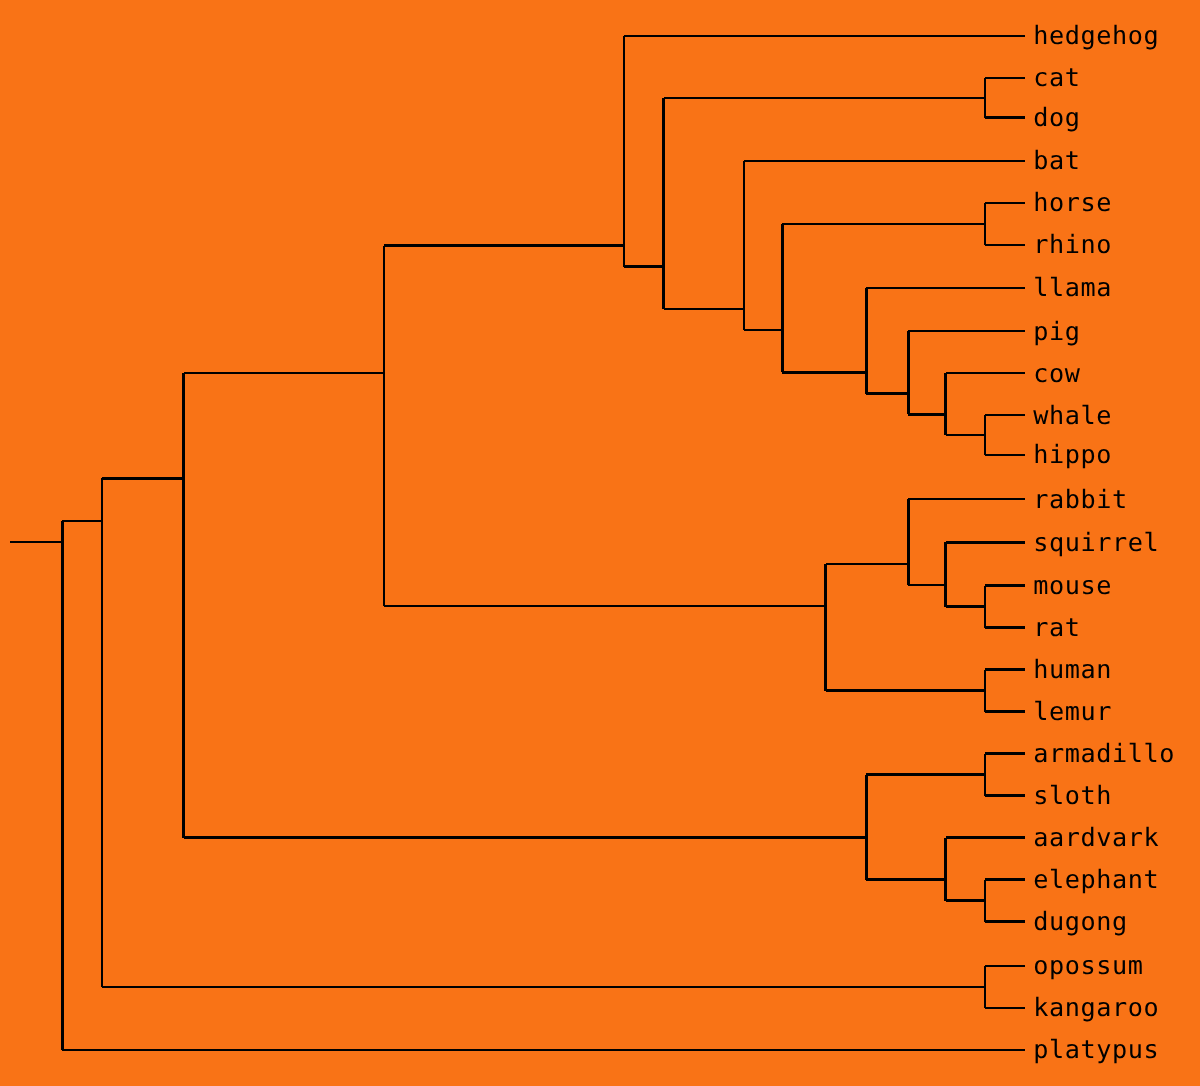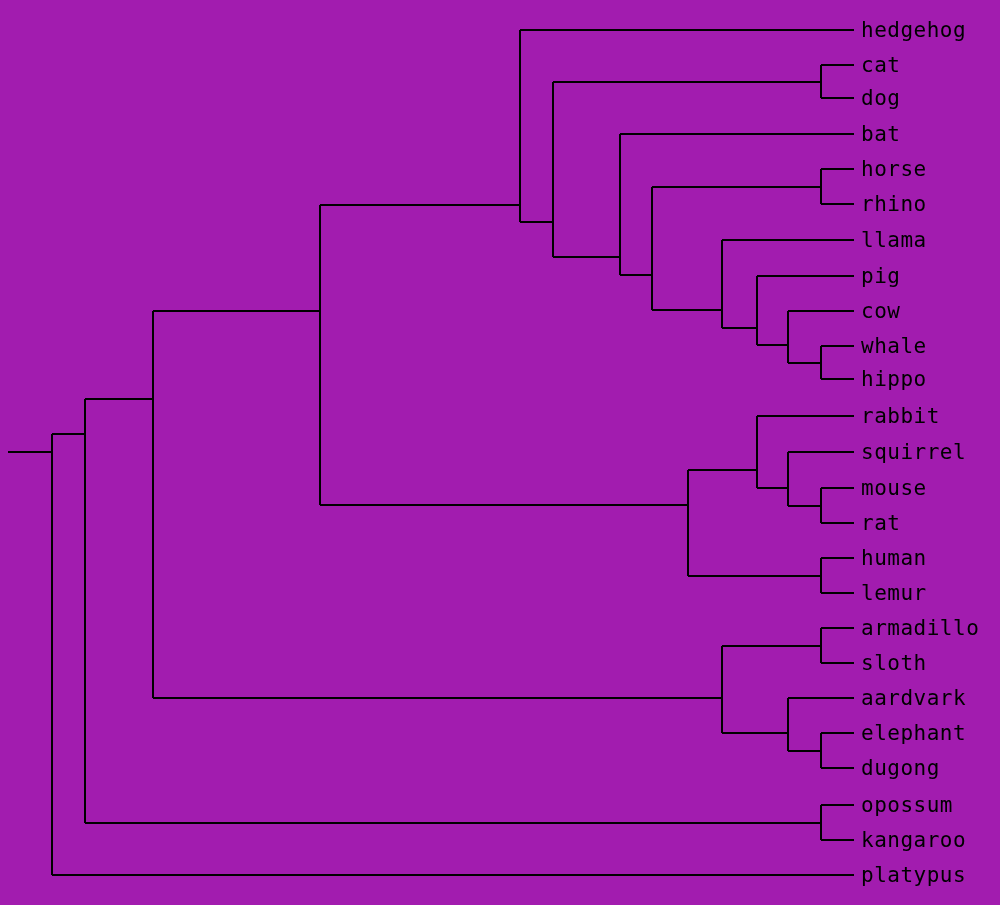--- a/index.html
+++ b/index.html
@@ -4,21 +4,21 @@
 <style>
   html, body {
     margin: 0;
     padding: 0;
     background: #ffffff;
   }
   .figure-wrap {
     position: relative;
     width: 1000px;
     height: 905px;
-    background: #a21caf;
+    background: #f97316;
     overflow: hidden;
   }
   svg.tree-canvas {
     display: block;
     width: 1000px;
     height: 905px;
   }
   svg.tree-canvas line {
     stroke-width: 2px;
     shape-rendering: crispEdges;

